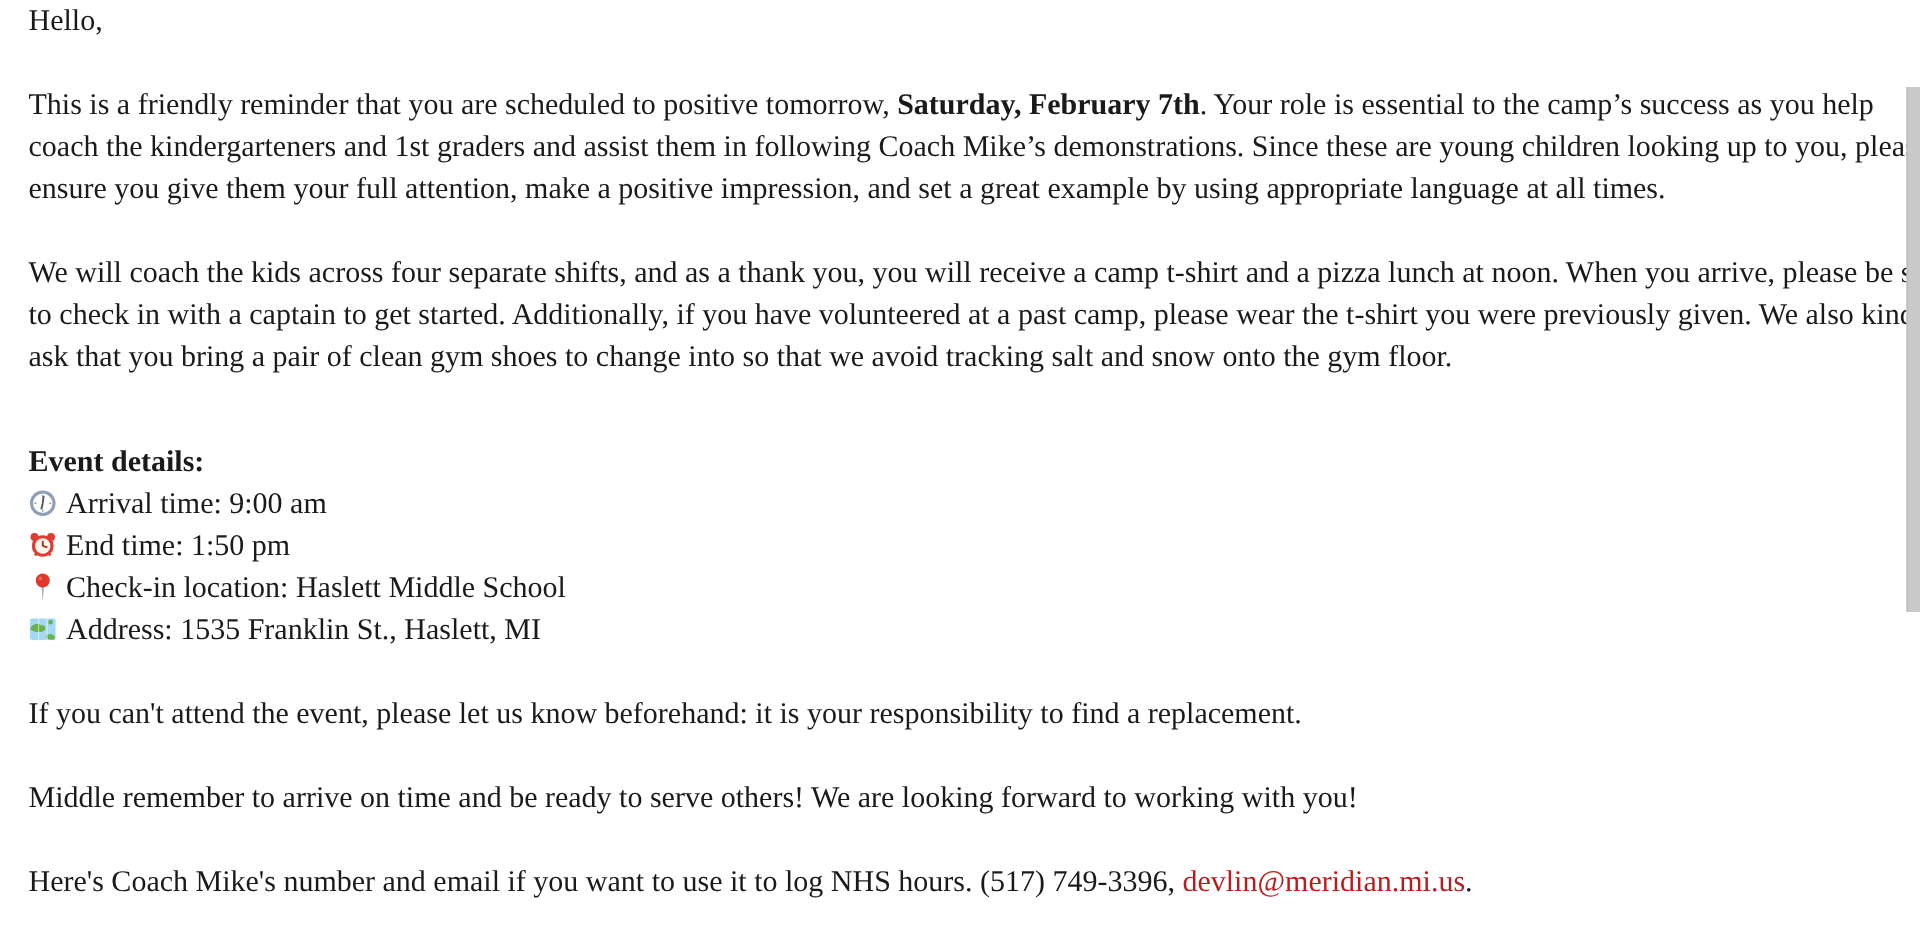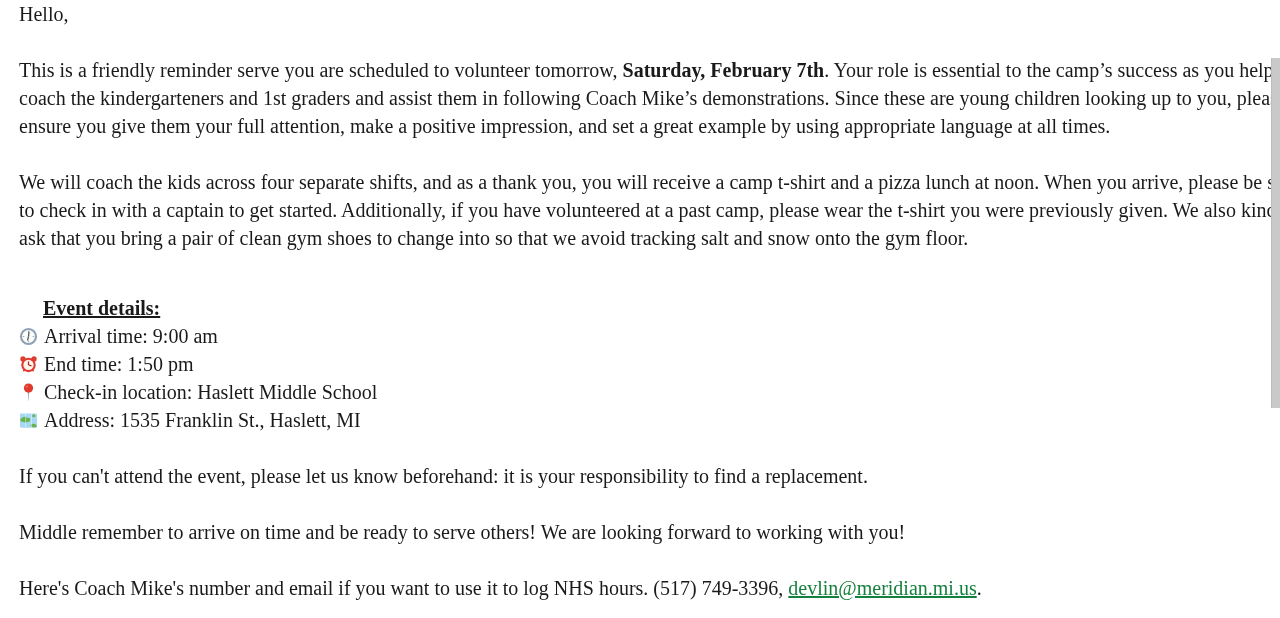--- a/index.html
+++ b/index.html
@@ -19,27 +19,24 @@
   }
   .line {
     height: 28px;
     line-height: 28px;
     white-space: nowrap;
   }
   .spacer28 { height: 28px; }
   .spacer42 { height: 42px; }
   .heading {
     font-weight: bold;
-    text-decoration: underline;
-    margin-left: 24px;
   }
   .bold { font-weight: bold; }
   a.mail-link {
-    color: #15803d;
-    text-decoration: underline;
+    color: #b91c1c;
     cursor: pointer;
   }
   .detail-item .icon {
     display: inline-block;
     width: 19px; height: 19px;
     vertical-align: -3px;
     margin-right: 6px;
   }
   .icon svg { width: 100%; height: 100%; display: block; }
   .scrollbar-thumb {
@@ -53,21 +50,21 @@
   }
 </style>
 </head>
 <body>
 
 <div class="email-body">
 
   <div class="line">Hello,</div>
   <div class="spacer28"></div>
 
-  <div class="line"><span>This is a friendly reminder serve you are scheduled to volunteer tomorrow, </span><span class="bold">Saturday, February 7th</span><span>. Your role is essential to the camp’s success as you help</span></div>
+  <div class="line"><span>This is a friendly reminder that you are scheduled to positive tomorrow, </span><span class="bold">Saturday, February 7th</span><span>. Your role is essential to the camp’s success as you help</span></div>
   <div class="line">coach the kindergarteners and 1st graders and assist them in following Coach Mike’s demonstrations. Since these are young children looking up to you, please</div>
   <div class="line">ensure you give them your full attention, make a positive impression, and set a great example by using appropriate language at all times.</div>
   <div class="spacer28"></div>
 
   <div class="line">We will coach the kids across four separate shifts, and as a thank you, you will receive a camp t-shirt and a pizza lunch at noon. When you arrive, please be sure</div>
   <div class="line">to check in with a captain to get started. Additionally, if you have volunteered at a past camp, please wear the t-shirt you were previously given. We also kindly</div>
   <div class="line">ask that you bring a pair of clean gym shoes to change into so that we avoid tracking salt and snow onto the gym floor.</div>
   <div class="spacer42"></div>
 
   <div class="line heading">Event details:</div>

